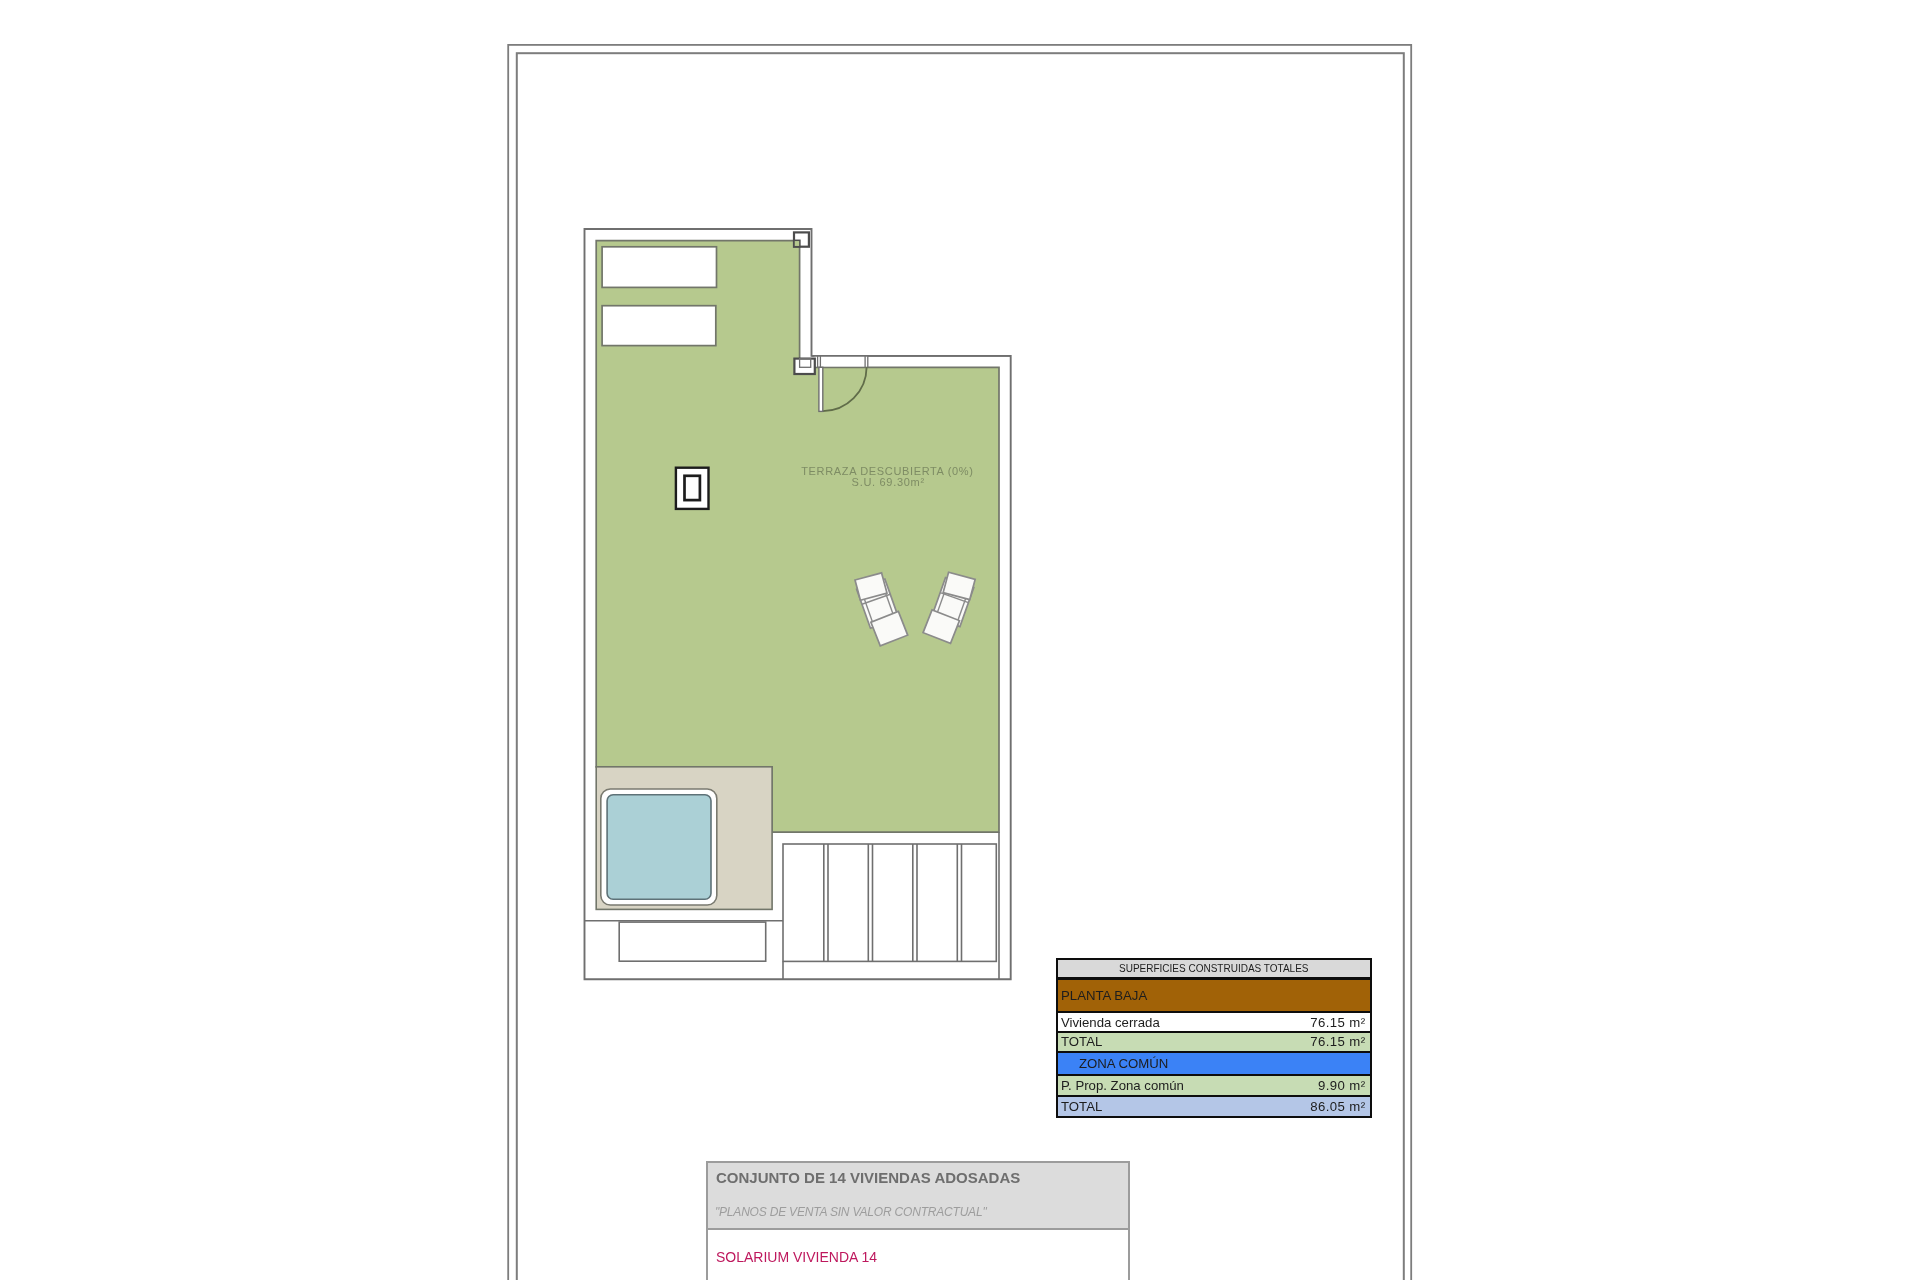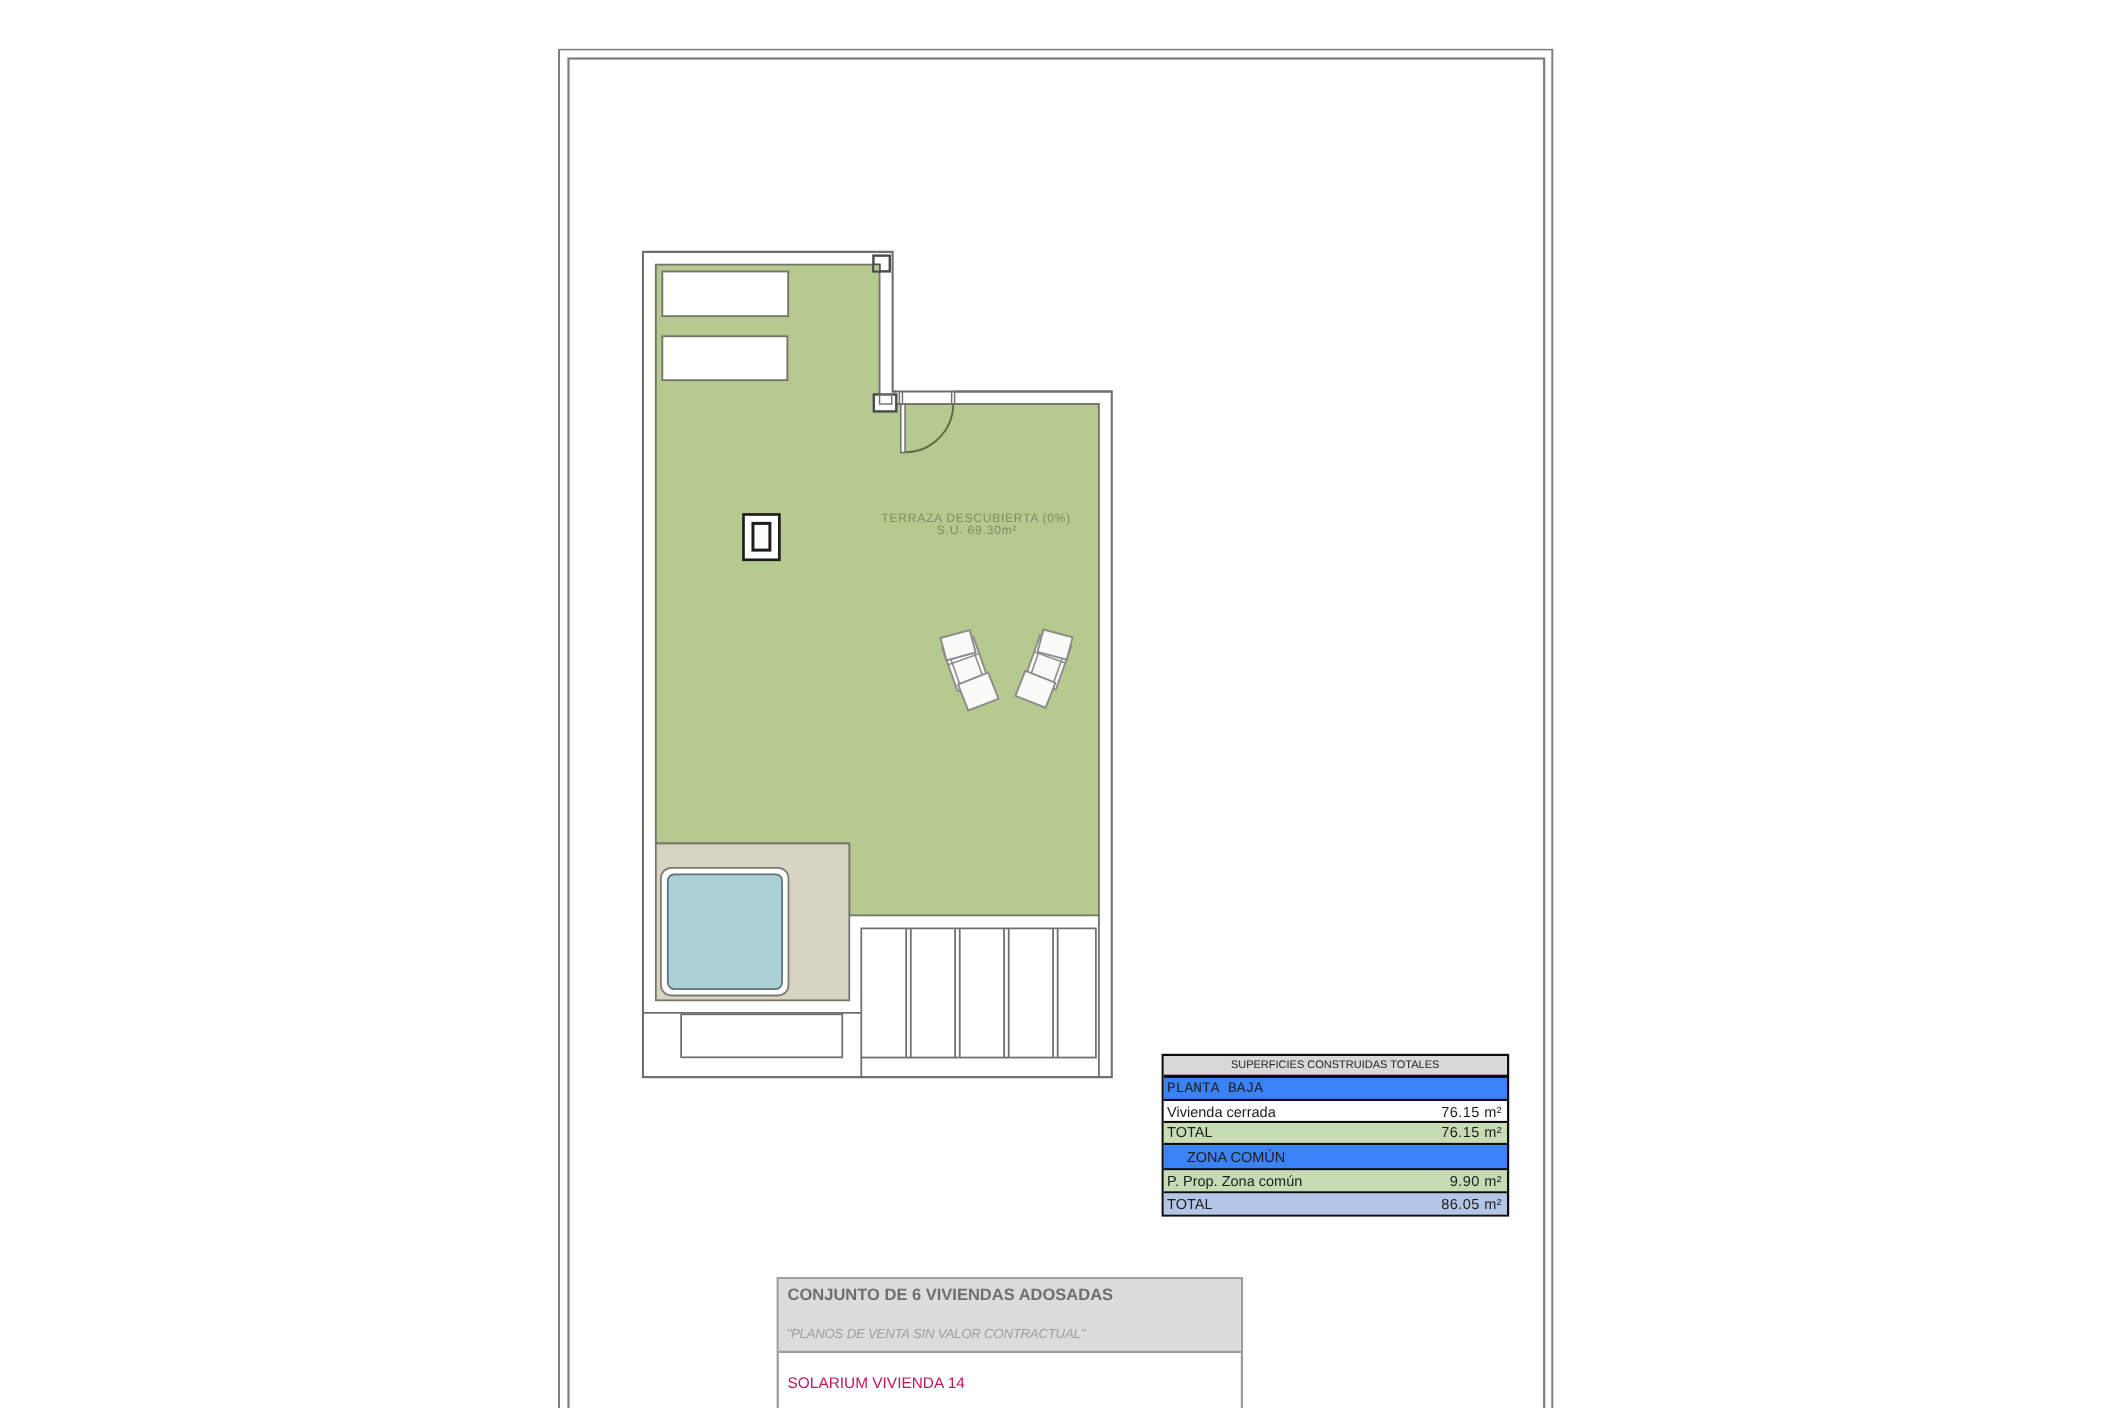--- a/index.html
+++ b/index.html
@@ -110,21 +110,21 @@
 
   <line x1="584.5" y1="876.8" x2="783" y2="876.8" stroke="#6f6f6f" stroke-width="1.6"></line>
 
   <rect x="619.2" y="878.1" width="146.5" height="39.1" fill="#ffffff" stroke="#6f6f6f" stroke-width="1.6"></rect>
 </svg>
 
 <div class="abs" style="left:1056px;top:913.6px;width:315.5px;background:#ffffff;border:2.2px solid #0d0d0d;box-sizing:border-box;font-size:13.2px;color:#1d1d1d;">
 
   <div style="height:20.4px;box-sizing:border-box;background:#d9d9d9;border-bottom:3px solid #0d0d0d;display:flex;align-items:center;justify-content:center;font-size:10px;">SUPERFICIES CONSTRUIDAS TOTALES</div>
 
-  <div style="height:21px;box-sizing:border-box;background:#3b82f6;border-bottom:2px solid #0d0d0d;display:flex;align-items:center;padding-left:3px;font-family:Liberation Mono, monospace;">PLANTA BAJA</div>
+  <div style="height:33px;box-sizing:border-box;background:#a16207;border-bottom:2px solid #0d0d0d;display:flex;align-items:center;padding-left:3px;">PLANTA BAJA</div>
 
   <div style="height:20.2px;box-sizing:border-box;background:#ffffff;border-bottom:2px solid #0d0d0d;display:flex;align-items:center;padding:0 4px 0 3px;justify-content:space-between;">
         <span>Vivienda cerrada</span>
         <span style="letter-spacing:0.4px">76.15 m²</span>
       </div>
 
   <div style="height:19.6px;box-sizing:border-box;background:#c7dcb4;border-bottom:2px solid #0d0d0d;display:flex;align-items:center;padding:0 4px 0 3px;justify-content:space-between;">
         <span>TOTAL</span>
         <span style="letter-spacing:0.4px">76.15 m²</span>
       </div>
@@ -139,21 +139,21 @@
   <div style="height:18.6px;box-sizing:border-box;background:#b4c6e7;display:flex;align-items:center;padding:0 4px 0 3px;justify-content:space-between;">
         <span>TOTAL</span>
         <span style="letter-spacing:0.4px">86.05 m²</span>
       </div>
 </div>
 
 <div class="abs" style="left:705.5px;top:1117px;width:424px;height:145px;border:2px solid #9c9c9c;box-sizing:border-box;background:#ffffff;">
 
   <div style="height:64.5px;background:#dcdcdc;border-bottom:2px solid #9c9c9c;position:relative;">
 
-    <div style="position:absolute;left:8.5px;top:6px;font-size:15px;font-weight:bold;color:#6e6e6e;">CONJUNTO DE 6 VIVIENDAS ADOSADAS</div>
+    <div style="position:absolute;left:8.5px;top:6px;font-size:15px;font-weight:bold;color:#6e6e6e;">CONJUNTO DE 14 VIVIENDAS ADOSADAS</div>
 
     <div style="position:absolute;left:7.5px;top:42px;font-size:12px;font-style:italic;color:#9d9d9d;letter-spacing:-0.2px;">"PLANOS DE VENTA SIN VALOR CONTRACTUAL"</div>
   </div>
 
   <div style="position:absolute;left:8.5px;top:86px;font-size:14px;color:#be185d;">SOLARIUM VIVIENDA 14</div>
 </div>
 
 </div>
 
 </body></html>

